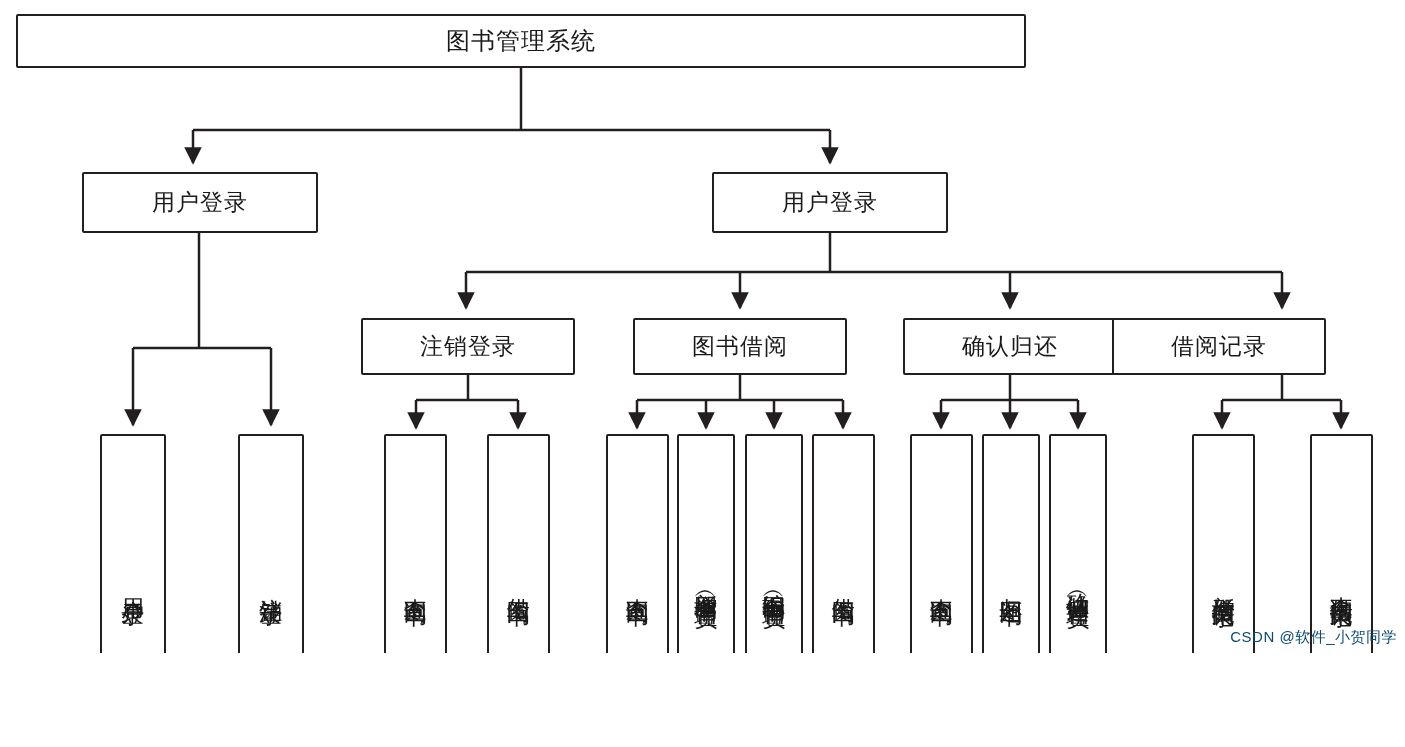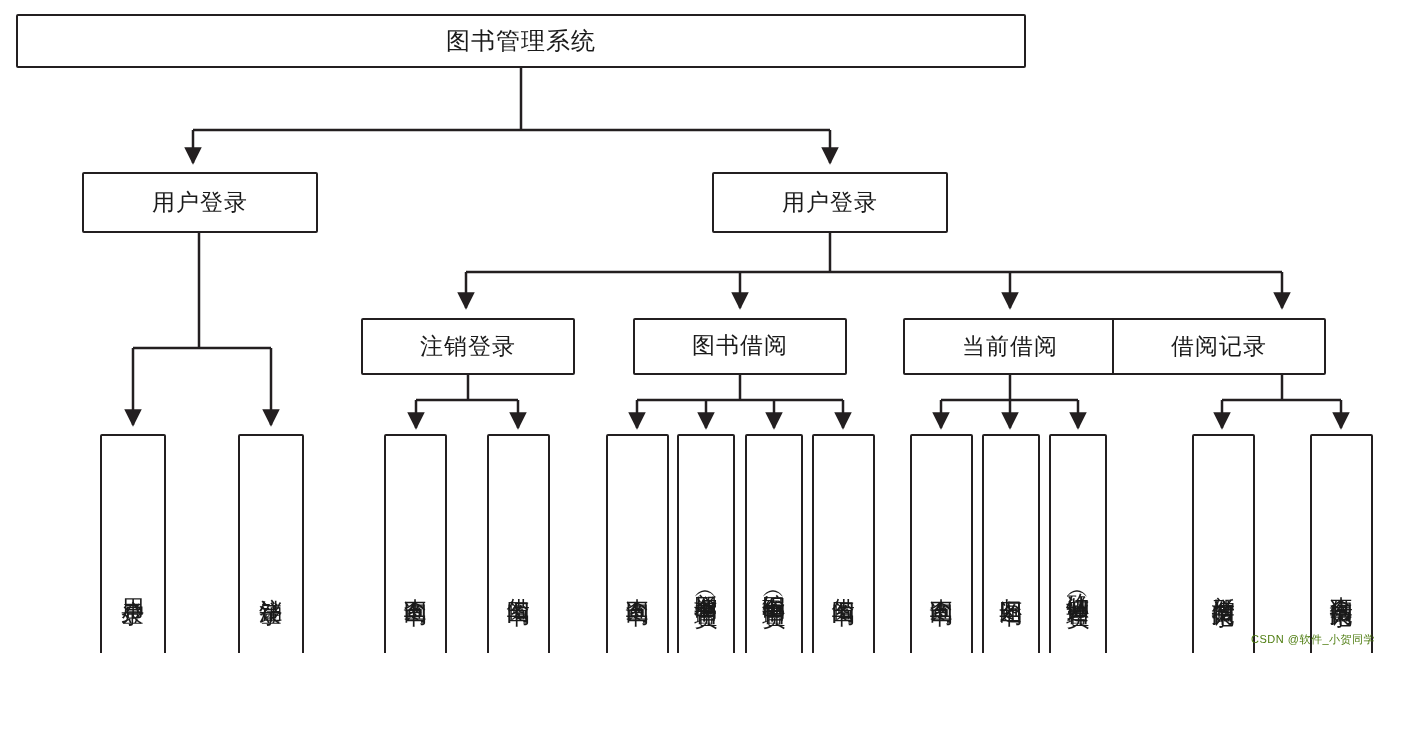--- a/index.html
+++ b/index.html
@@ -55,24 +55,24 @@
   }
   .v-node .label {
     writing-mode: vertical-rl;
     text-orientation: upright;
     font-size: 23px;
     letter-spacing: 2px;
     line-height: 1.15;
   }
   .watermark {
     position: absolute;
-    right: 30px;
+    right: 8px;
     bottom: 6px;
-    font-size: 11px;
-    color: #4d7c0f;
+    font-size: 15px;
+    color: #0c4a6e;
     letter-spacing: 0.5px;
     white-space: nowrap;
   }
 </style>
 </head>
 <body>
 
 <div id="canvas">
 
   <svg class="lines" viewBox="0 0 1405 747">
@@ -134,26 +134,26 @@
   </div>
 
   <div class="node h-node" style="left:712px; top:172px; width:236px; height:61px;">
     <span class="label">用户登录</span>
   </div>
 
   <div class="node h-node" style="left:361px; top:318px; width:214px; height:57px;">
     <span class="label">注销登录</span>
   </div>
 
-  <div class="node h-node" style="left:633px; top:318px; width:214px; height:57px;font-family:Liberation Serif, serif;">
+  <div class="node h-node" style="left:633px; top:318px; width:214px; height:57px;">
     <span class="label">图书借阅</span>
   </div>
 
   <div class="node h-node" style="left:903px; top:318px; width:214px; height:57px;">
-    <span class="label">当前借阅</span>
+    <span class="label">确认归还</span>
   </div>
 
   <div class="node h-node" style="left:1112px; top:318px; width:214px; height:57px;">
     <span class="label">借阅记录</span>
   </div>
 
   <div class="node v-node" style="left:100px; top:434px; width:66px; height:300px;">
     <span class="label">用户登录</span>
   </div>
   <div class="node v-node" style="left:238px; top:434px; width:66px; height:300px;">

